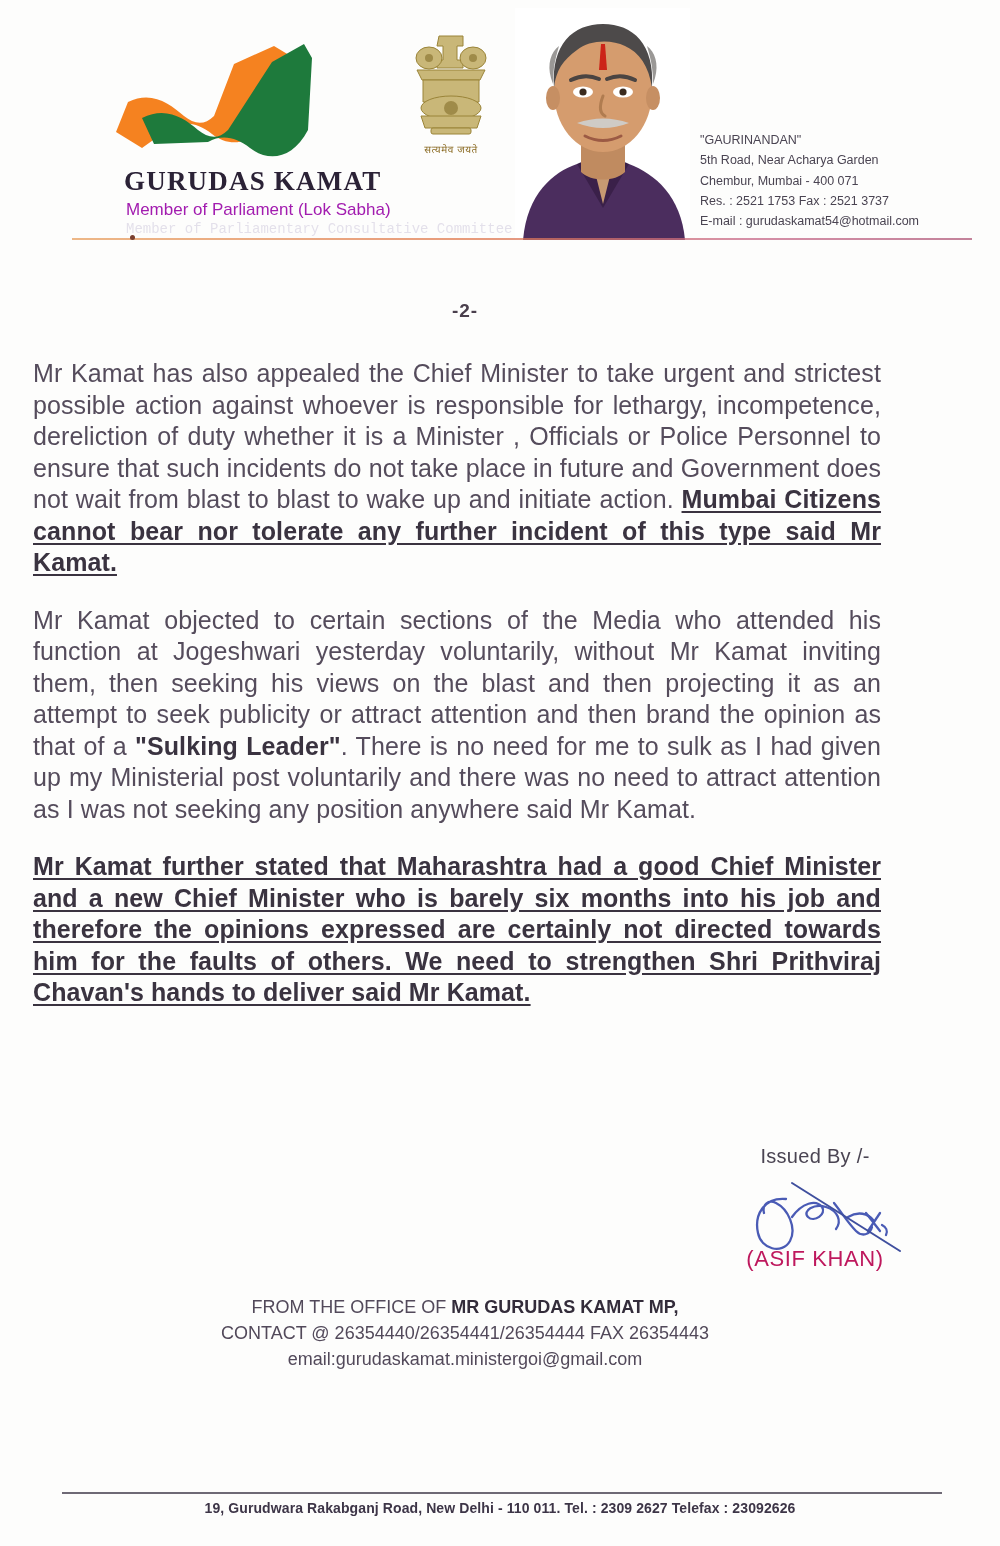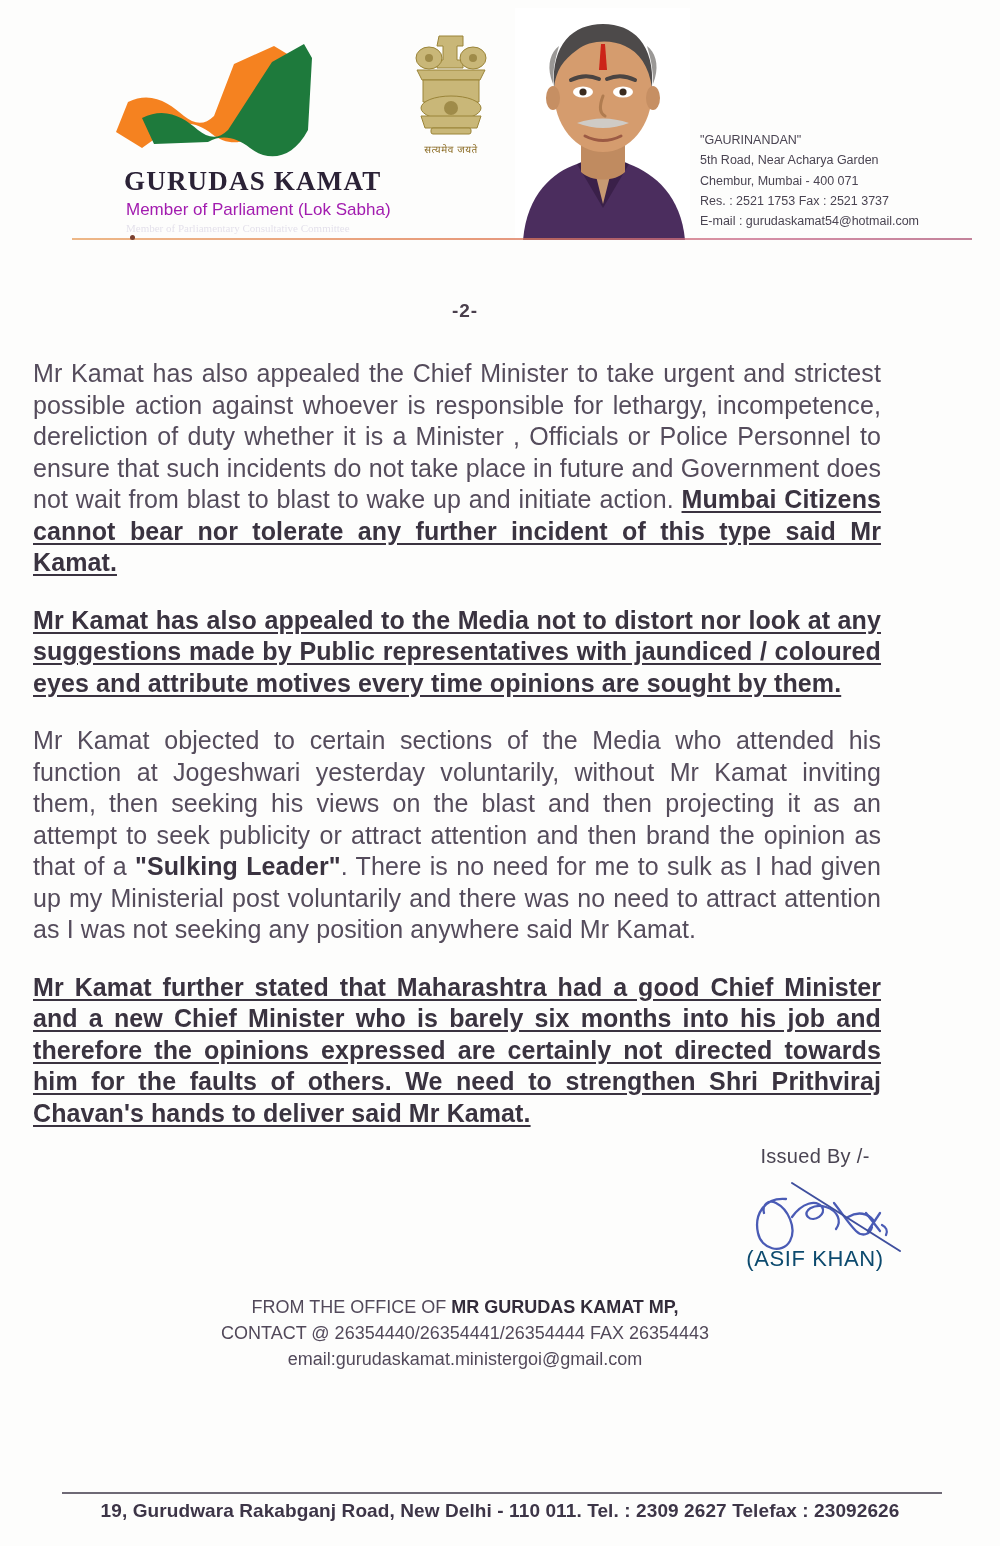--- a/index.html
+++ b/index.html
@@ -82,22 +82,22 @@
     line-height: 1.1;
   }
   .mp-title {
     font-family: "Liberation Sans", sans-serif;
     font-size: 17px;
     color: #a21caf;
     margin: 4px 0 0 2px;
     line-height: 1.1;
   }
   .mp-committee {
-    font-family: Liberation Serif, serif;
-    font-size: 11px;
+    font-family: Liberation Mono, monospace;
+    font-size: 14px;
     color: #cfc9dd;
     margin: 3px 0 0 2px;
     line-height: 1.1;
     opacity: 0.55;
   }
 
   .contact-block {
     position: absolute;
     left: 700px;
     top: 130px;
@@ -197,21 +197,21 @@
     top: 28px;
     width: 190px;
     height: 90px;
     pointer-events: none;
   }
   .signer-name {
     position: relative;
     margin-top: 78px;
     font-family: "Liberation Sans", sans-serif;
     font-size: 22px;
-    color: #0c4a6e;
+    color: #be185d;
     letter-spacing: 0.6px;
   }
 
   
   .office-footer {
     position: absolute;
     left: 0;
     top: 1294px;
     width: 930px;
     text-align: center;
@@ -235,21 +235,21 @@
     background: #4a4452;
     opacity: 0.8;
   }
   .bottom-footer {
     position: absolute;
     left: 0;
     top: 1500px;
     width: 1000px;
     text-align: center;
     font-family: "Liberation Sans", sans-serif;
-    font-size: 19px;
+    font-size: 14px;
     font-weight: bold;
     color: #3d3547;
     letter-spacing: 0.1px;
   }
 </style>
 </head>
 <body>
 
 <div class="page">
 
@@ -335,21 +335,20 @@
     </div>
 
     <div class="head-rule"></div>
     <div class="head-rule-dot"></div>
   </div>
 
   <div class="page-number">-2-</div>
 
   <div class="body-text">
     <p class="para" id="para-0"><span>Mr Kamat has also appealed the Chief Minister to take urgent and strictest possible action against whoever is responsible for lethargy, incompetence, dereliction of duty whether it is a Minister , Officials or Police Personnel to ensure that such incidents do not take place in future and Government does not wait from blast to blast to wake up and initiate action. </span><span class="bu">Mumbai Citizens cannot bear nor tolerate any further incident of this type said Mr Kamat.</span></p>
-    <p class="para emphasis" id="para-1">Mr Kamat has also appealed to the Media not to distort nor look at any suggestions made by Public representatives with jaundiced / coloured eyes and attribute motives every time opinions are sought by them.</p>
     <p class="para" id="para-2"><span>Mr Kamat objected to certain sections of the Media who attended his function at Jogeshwari yesterday voluntarily, without Mr Kamat inviting them, then seeking his views on the blast and then projecting it as an attempt to seek publicity or attract attention and then brand the opinion as that of a </span><span class="b">"Sulking Leader"</span><span>. There is no need for me to sulk as I had given up my Ministerial post voluntarily and there was no need to attract attention as I was not seeking any position anywhere said Mr Kamat.</span></p>
     <p class="para emphasis" id="para-3">Mr Kamat further stated that Maharashtra had a good Chief Minister and a new Chief Minister who is barely six months into his job and therefore the opinions expressed are certainly not directed towards him for the faults of others. We need to strengthen Shri Prithviraj Chavan's hands  to deliver said Mr Kamat.</p>
   </div>
 
   <div class="signature-block">
     <div class="issued-by">Issued By /-</div>
     <svg class="sig-ink" viewBox="0 0 190 90">
       <g fill="none" stroke="#4a5bb5" stroke-width="2.3" stroke-linecap="round">
         <path d="M56 26 C34 24 24 42 28 60 C31 76 52 82 60 68 C67 55 58 36 46 30 C38 26 32 32 34 40"></path>
         <path d="M62 44 C72 30 86 26 92 34 C97 41 84 50 78 44 C72 38 84 30 96 34 C108 38 112 48 106 56"></path>

